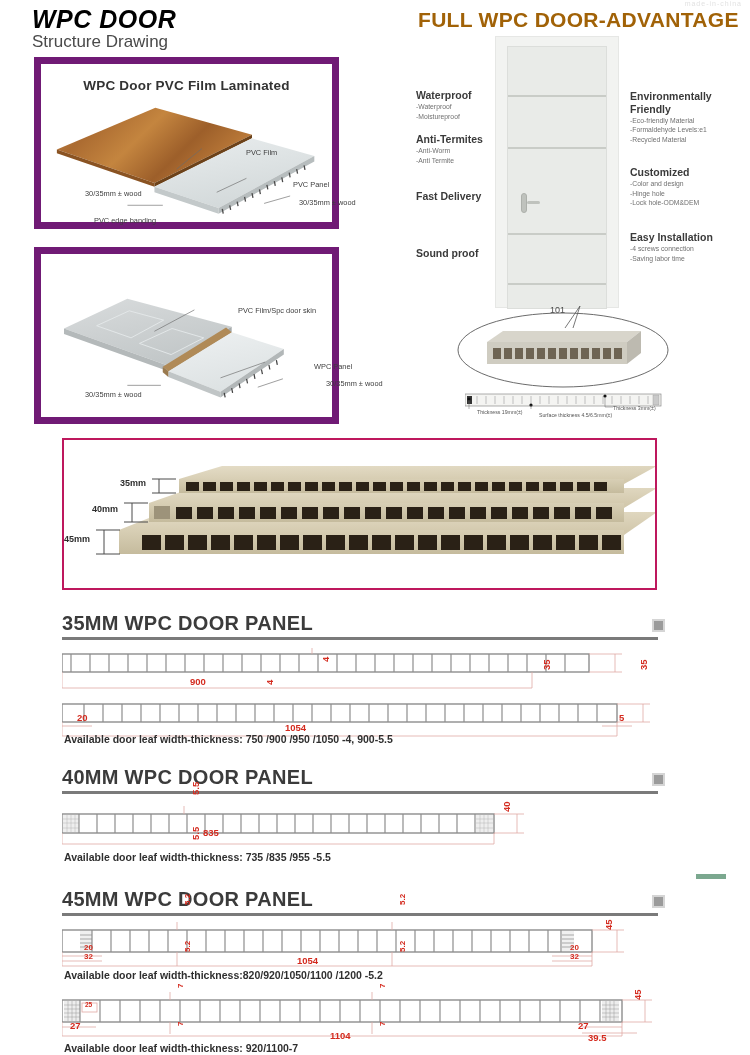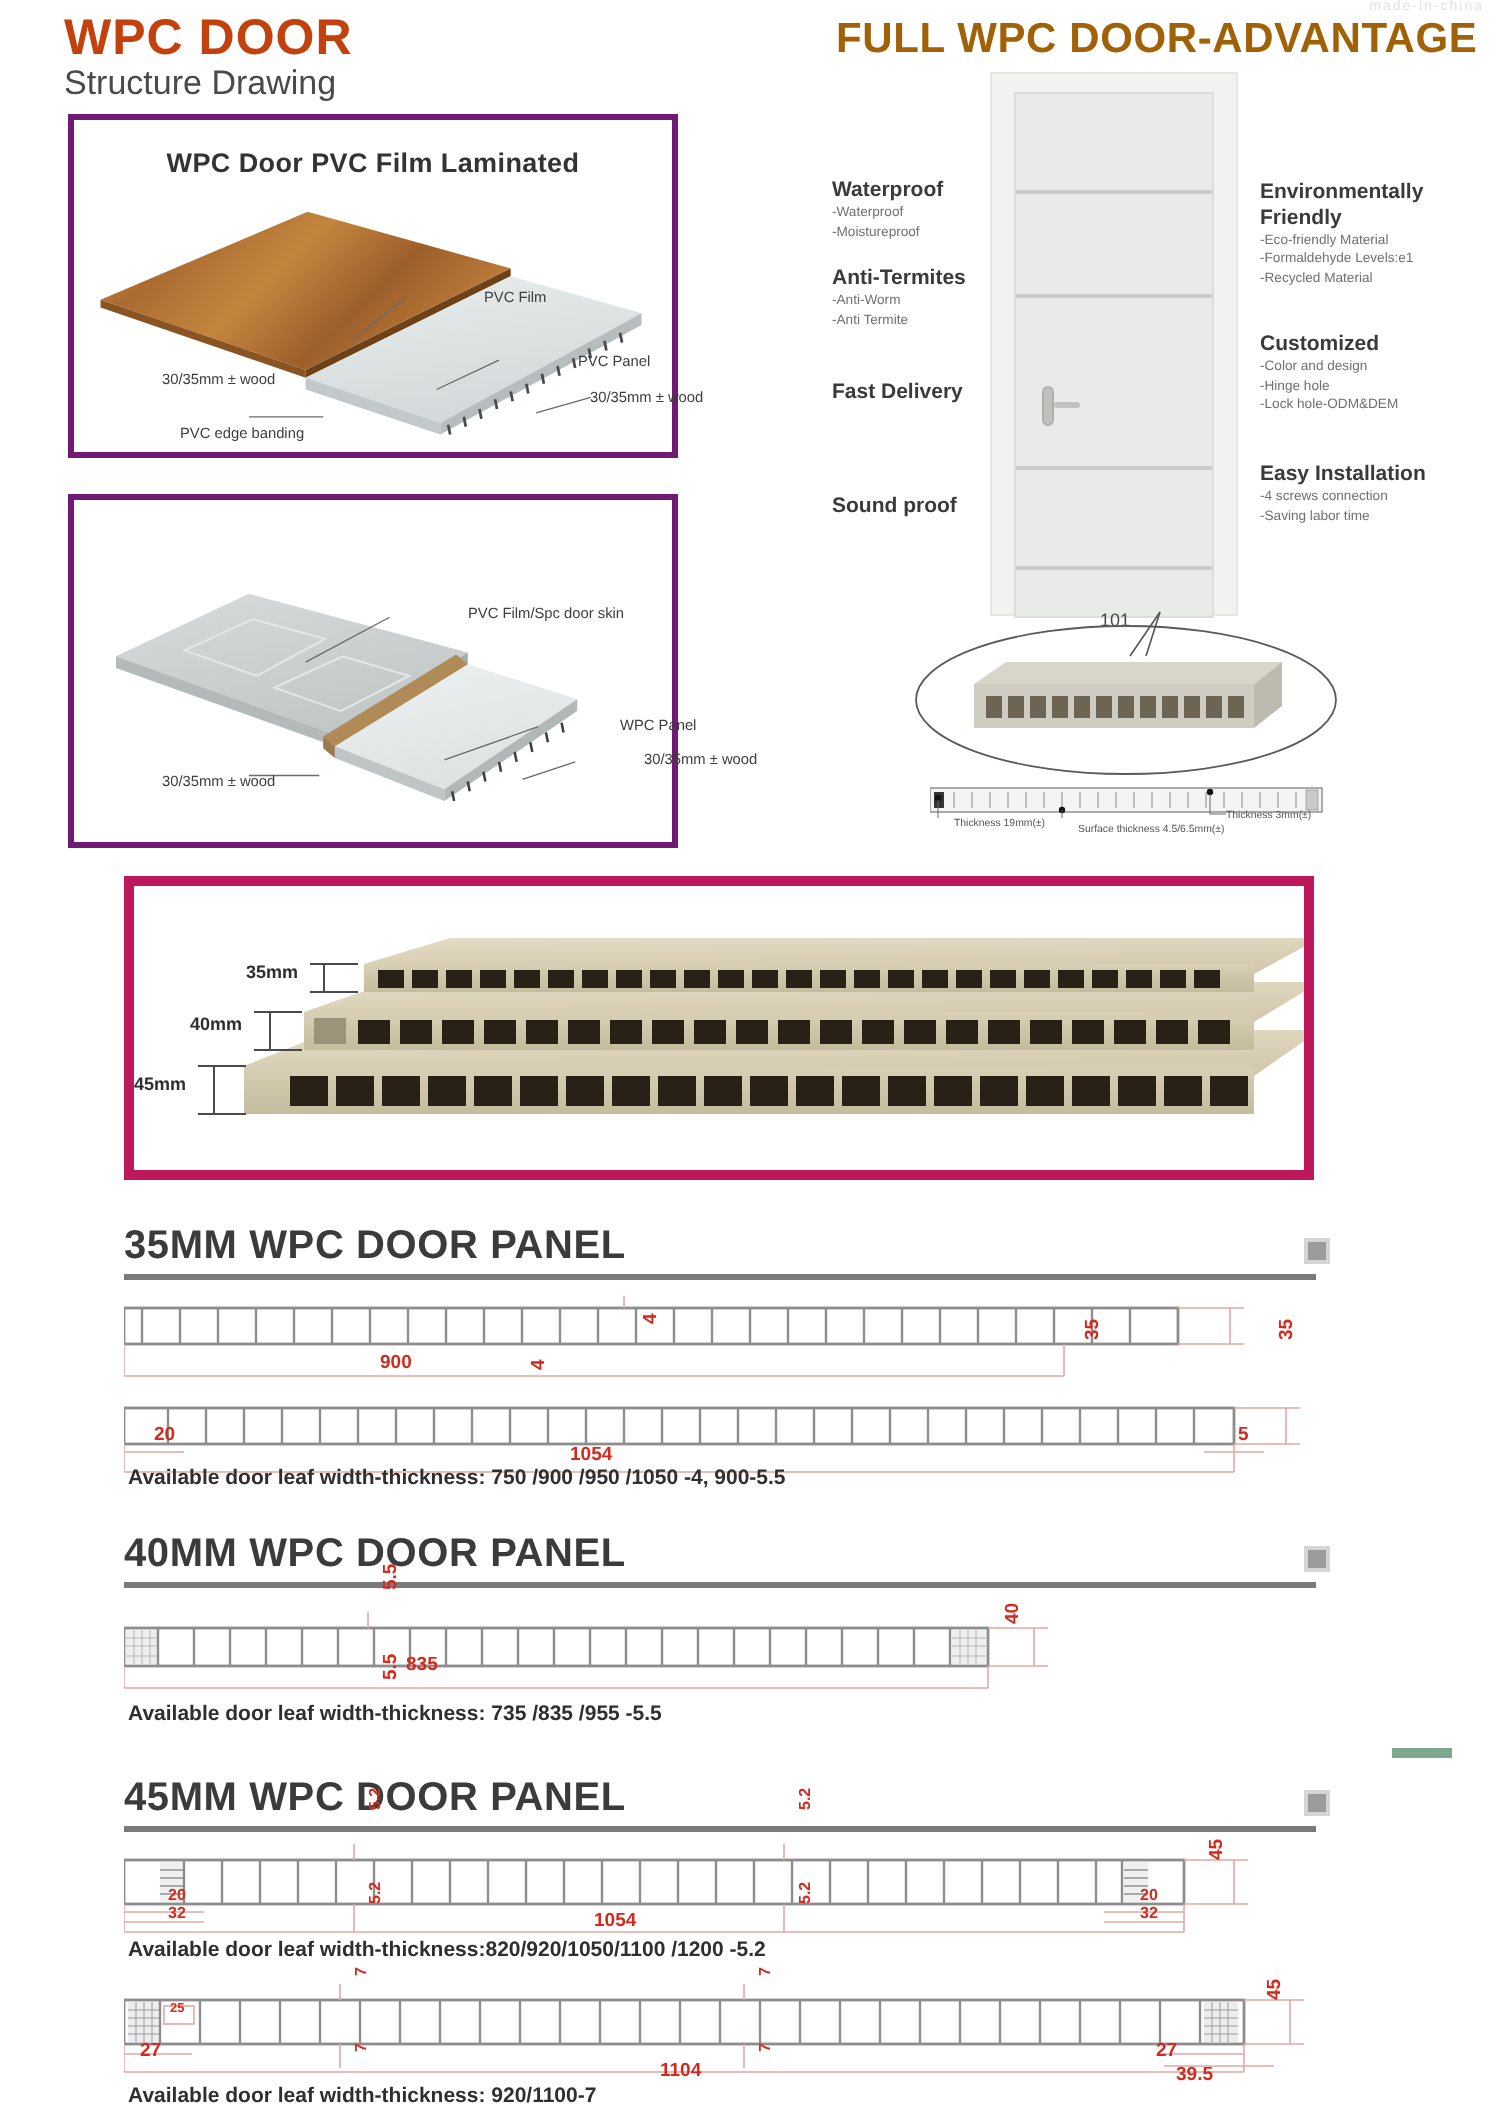--- a/index.html
+++ b/index.html
@@ -13,30 +13,31 @@
   }
   .page { position: relative; width: 750px; height: 1055px; }
 
   
   .abs { position: absolute; }
 
   
   .main-title {
     position: absolute; left: 32px; top: 5px;
     font-size: 25px; font-weight: bold; letter-spacing: .5px;
-    color: #c2410c;
+    color: #000000;
+    font-style: italic;
   }
   .sub-title {
     position: absolute; left: 32px; top: 32px;
     font-size: 17px; font-weight: normal; color: #4a4a4a;
   }
 
   
   .struct-box {
-    position: absolute; border: 3px solid #701a75; background: #fff;
+    position: absolute; border: 7px solid #701a75; background: #fff;
   }
   .box1 { left: 34px; top: 57px; width: 305px; height: 172px; }
   .box2 { left: 34px; top: 247px; width: 305px; height: 177px; }
   .box-title {
     text-align: center; font-size: 13.5px; font-weight: bold;
     color: #333; margin-top: 14px; letter-spacing: .2px;
   }
   .box2 .box-title { margin-top: 13px; }
 
   
@@ -89,21 +90,21 @@
   }
   .callout-101 {
     position: absolute; left: 550px; top: 305px;
     font-size: 9px; color: #4a4a4a;
   }
   .tl { position: absolute; font-size: 5.2px; color: #555; white-space: nowrap; }
 
   
   .stack-box {
     position: absolute; left: 62px; top: 438px; width: 595px; height: 152px;
-    border: 5px solid #be185d; background: #fff; overflow: hidden;
+    border: 2px solid #be185d; background: #fff; overflow: hidden;
   }
   .stk-label {
     position: absolute; font-size: 9px; font-weight: bold; color: #2e2e2e;
   }
 
   
   .sec-head {
     position: absolute; font-size: 20px; font-weight: bold; color: #3b3b3b;
     letter-spacing: .3px; white-space: nowrap;
   }

